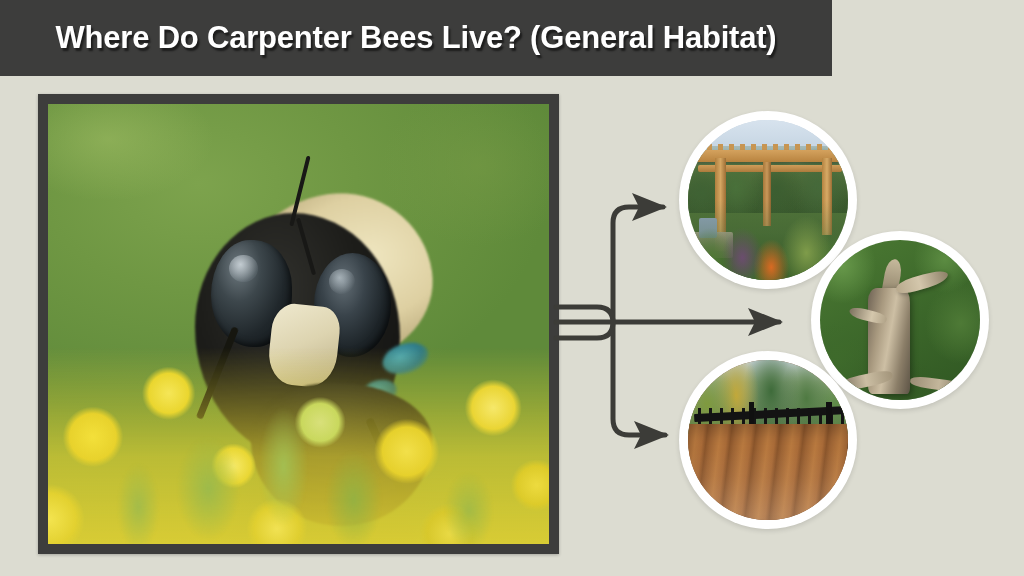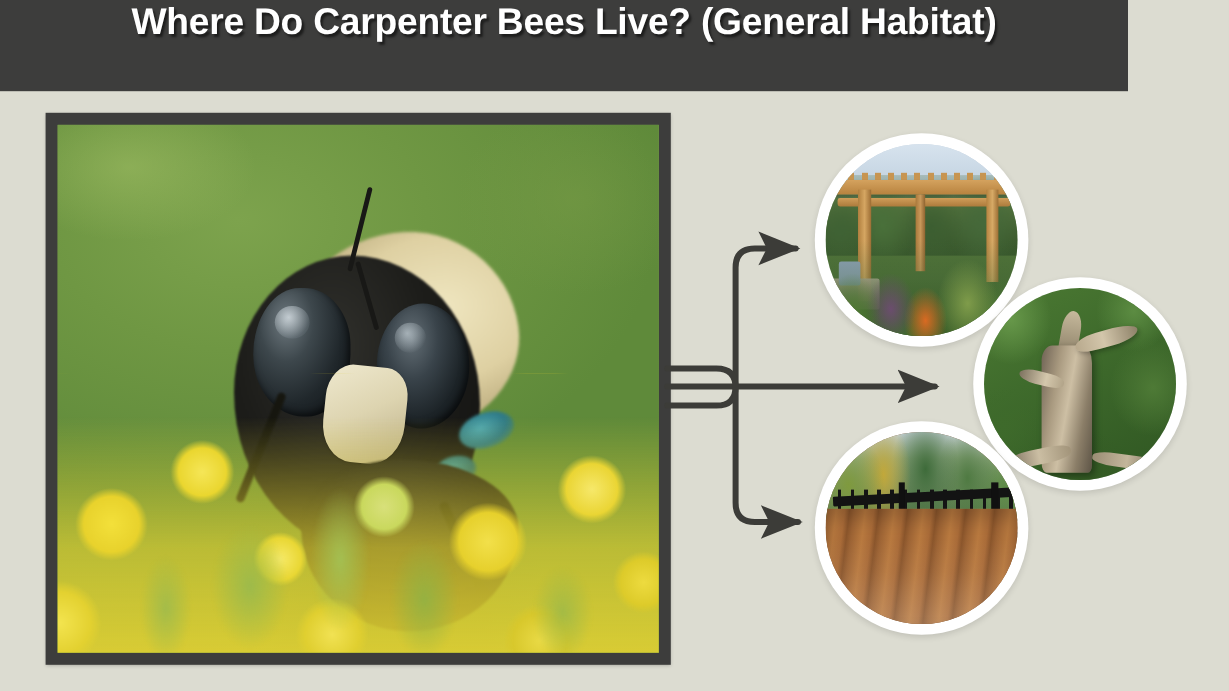--- a/index.html
+++ b/index.html
@@ -20,25 +20,25 @@
     width: 1024px;
     height: 576px;
     background: #dcdcd1;
     overflow: hidden;
   }
 
   
   .header-bar {
     position: absolute;
     left: 0; top: 0;
-    width: 940px;
+    width: 832px;
     height: 76px;
     background: #3d3d3c;
     display: flex;
-    align-items: flex-start;
+    align-items: center;
     justify-content: center;
   }
   .header-title {
     color: #ffffff;
     font-size: 31px;
     font-weight: bold;
     letter-spacing: -0.2px;
     text-shadow: 2px 3px 2px rgba(0,0,0,0.55);
     white-space: nowrap;
   }

